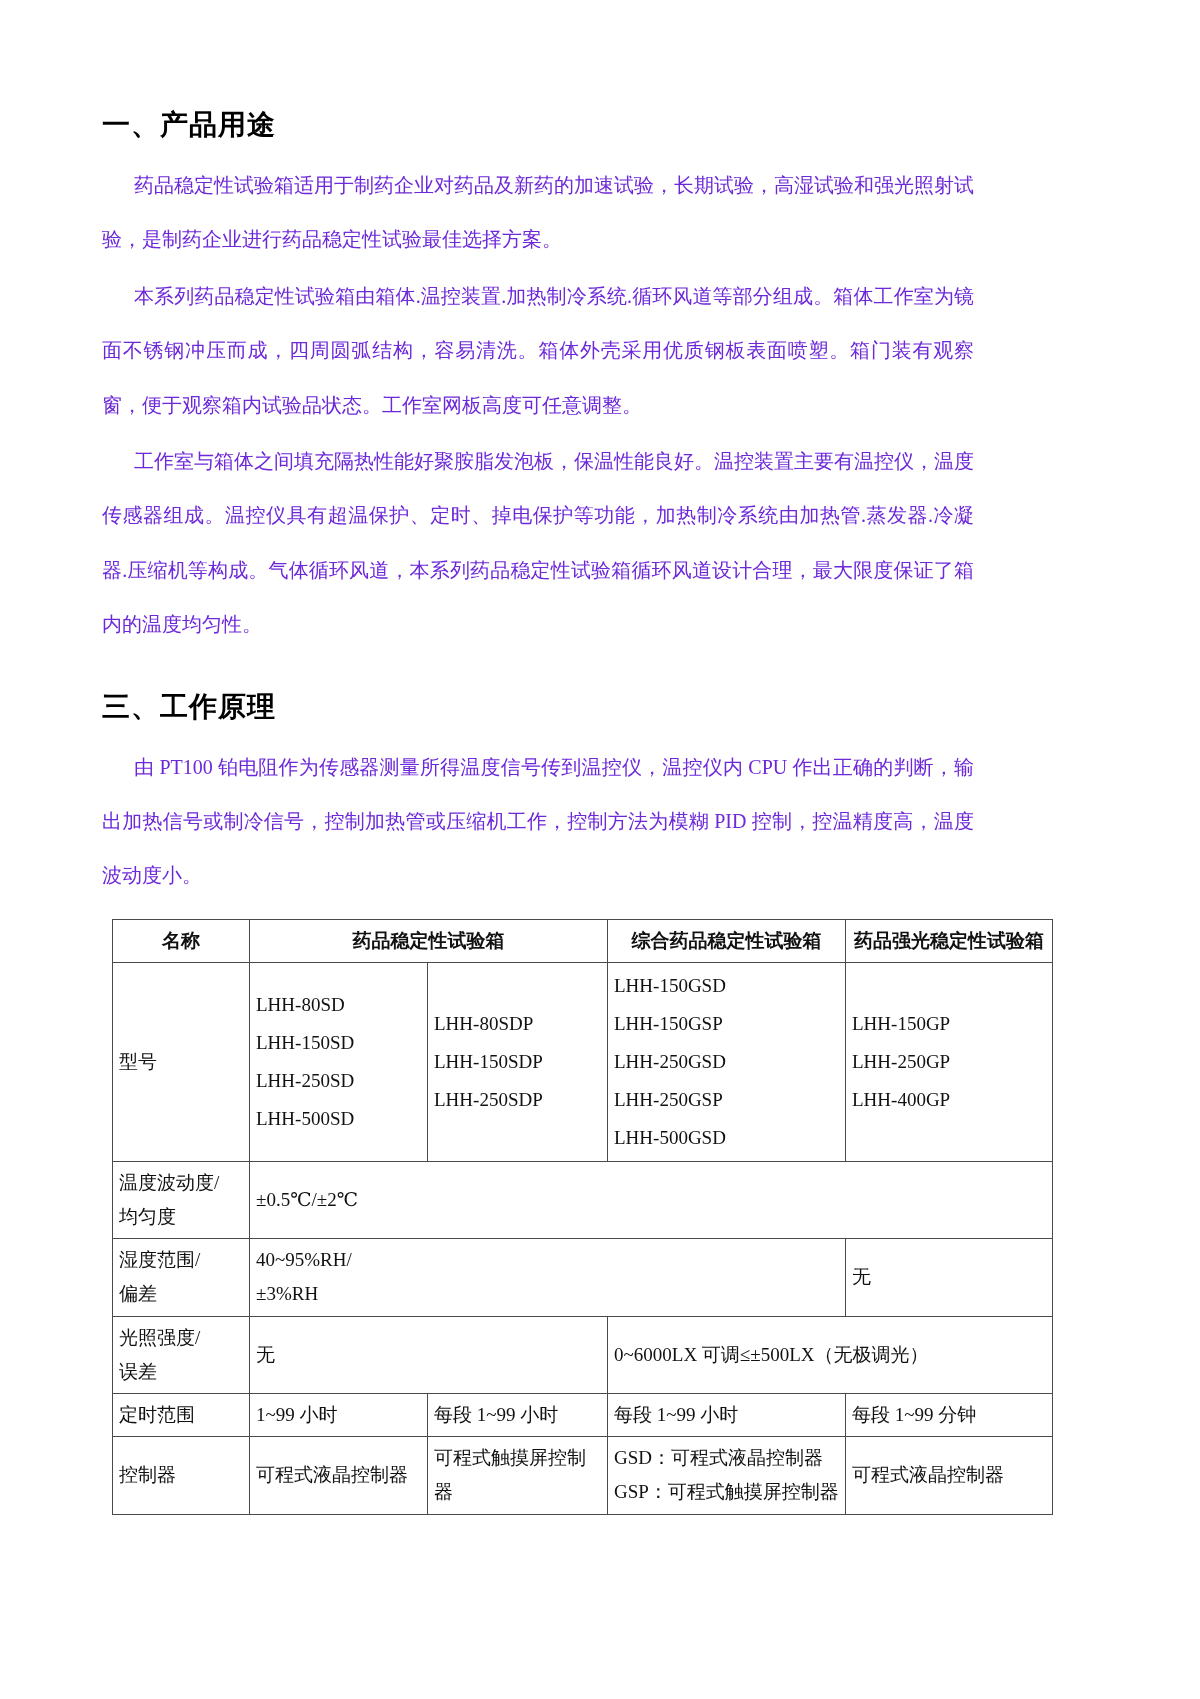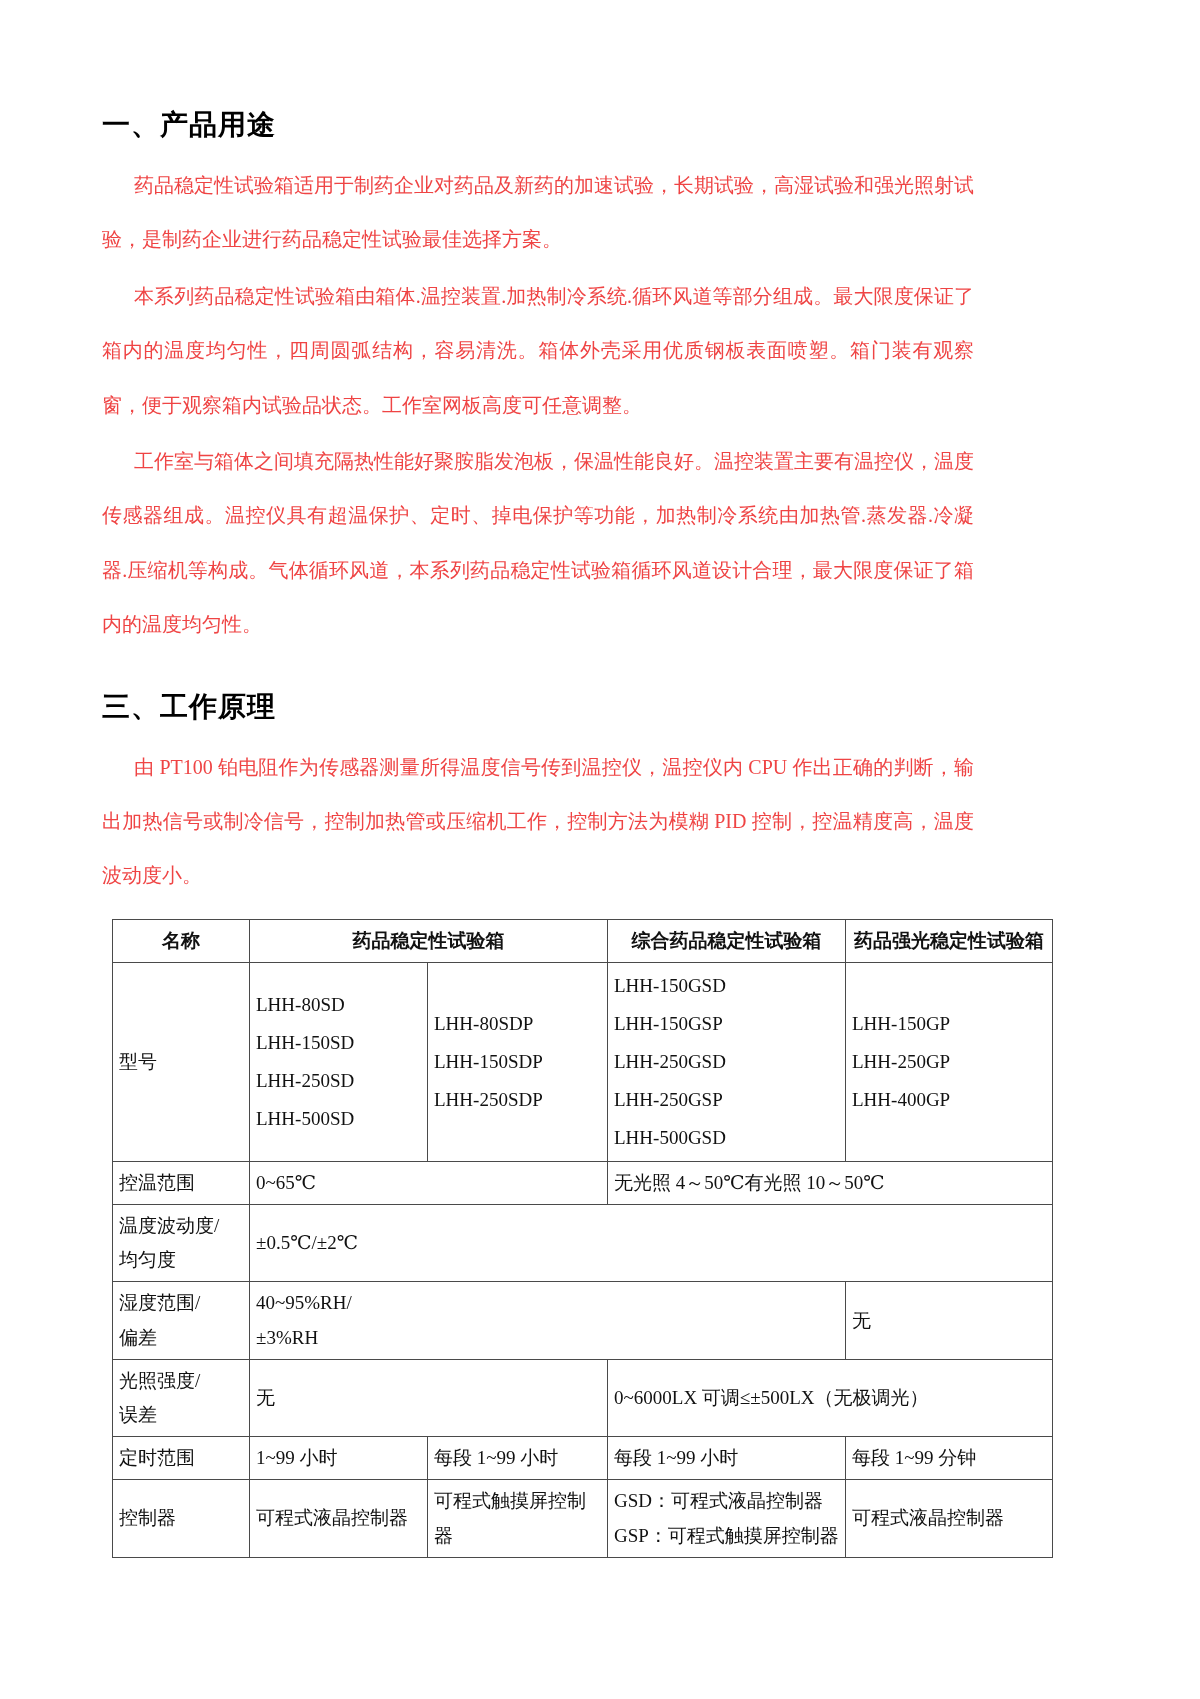--- a/index.html
+++ b/index.html
@@ -23,21 +23,21 @@
     color: #000000;
     letter-spacing: 1px;
     margin: 36px 0 14px 0;
   }
   h2.sec-heading.first { margin-top: 0; }
   p.body-para {
     font-size: 20px;
     line-height: 2.72;
     text-align: justify;
     text-indent: 1.6em;
-    color: #ef4444;
+    color: #6d28d9;
     margin: 0 6px 2px 0;
   }
   table.spec-table {
     border-collapse: collapse;
     table-layout: fixed;
     width: 940px;
     margin: 16px 0 0 10px;
     font-size: 19px;
     color: #111111;
   }
@@ -62,21 +62,21 @@
   .label-cell { }
 </style>
 </head>
 <body>
 
 <div class="page">
 
   <h2 class="sec-heading first">一、产品用途</h2>
   <p class="body-para">药品稳定性试验箱适用于制药企业对药品及新药的加速试验，长期试验，高湿试验和强光照射试验，是制药企业进行药品稳定性试验最佳选择方案。</p>
 
-  <p class="body-para">本系列药品稳定性试验箱由箱体.温控装置.加热制冷系统.循环风道等部分组成。最大限度保证了箱内的温度均匀性，四周圆弧结构，容易清洗。箱体外壳采用优质钢板表面喷塑。箱门装有观察窗，便于观察箱内试验品状态。工作室网板高度可任意调整。</p>
+  <p class="body-para">本系列药品稳定性试验箱由箱体.温控装置.加热制冷系统.循环风道等部分组成。箱体工作室为镜面不锈钢冲压而成，四周圆弧结构，容易清洗。箱体外壳采用优质钢板表面喷塑。箱门装有观察窗，便于观察箱内试验品状态。工作室网板高度可任意调整。</p>
   <p class="body-para">工作室与箱体之间填充隔热性能好聚胺脂发泡板，保温性能良好。温控装置主要有温控仪，温度传感器组成。温控仪具有超温保护、定时、掉电保护等功能，加热制冷系统由加热管.蒸发器.冷凝器.压缩机等构成。气体循环风道，本系列药品稳定性试验箱循环风道设计合理，最大限度保证了箱内的温度均匀性。</p>
 
   <h2 class="sec-heading">三、工作原理</h2>
   <p class="body-para">由 PT100 铂电阻作为传感器测量所得温度信号传到温控仪，温控仪内 CPU 作出正确的判断，输出加热信号或制冷信号，控制加热管或压缩机工作，控制方法为模糊 PID 控制，控温精度高，温度波动度小。</p>
 
 
   <table class="spec-table">
     <colgroup>
       <col style="width:137px">
       <col style="width:178px">
@@ -101,25 +101,20 @@
 LHH-150SDP
 LHH-250SDP</td>
         <td>LHH-150GSD
 LHH-150GSP
 LHH-250GSD
 LHH-250GSP
 LHH-500GSD</td>
         <td>LHH-150GP
 LHH-250GP
 LHH-400GP</td>
-      </tr>
-      <tr class="row-temp">
-        <td class="label-cell">控温范围</td>
-        <td colspan="2">0~65℃</td>
-        <td colspan="2">无光照 4～50℃有光照 10～50℃</td>
       </tr>
       <tr class="row-2line">
         <td class="label-cell">温度波动度/
 均匀度</td>
         <td colspan="4">±0.5℃/±2℃</td>
       </tr>
       <tr class="row-2line">
         <td class="label-cell">湿度范围/
 偏差</td>
         <td colspan="3">40~95%RH/

